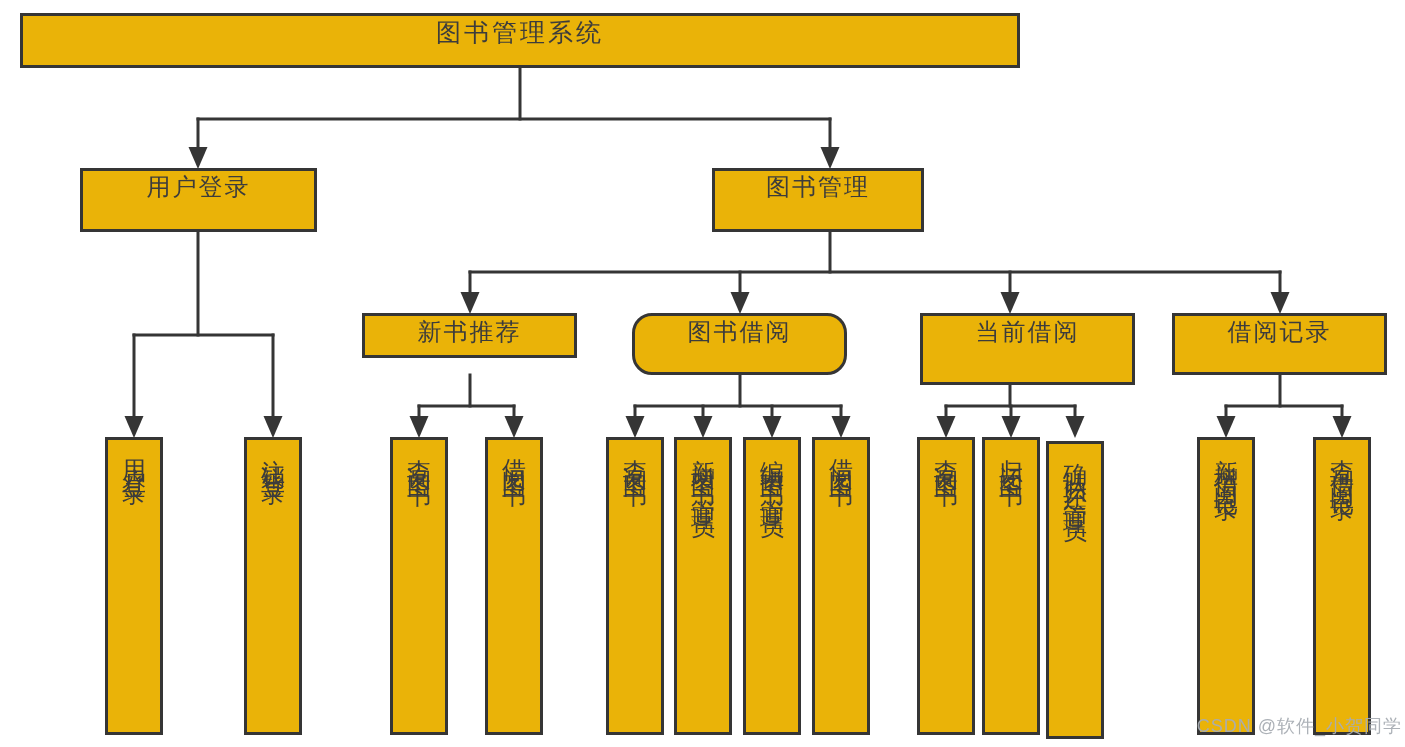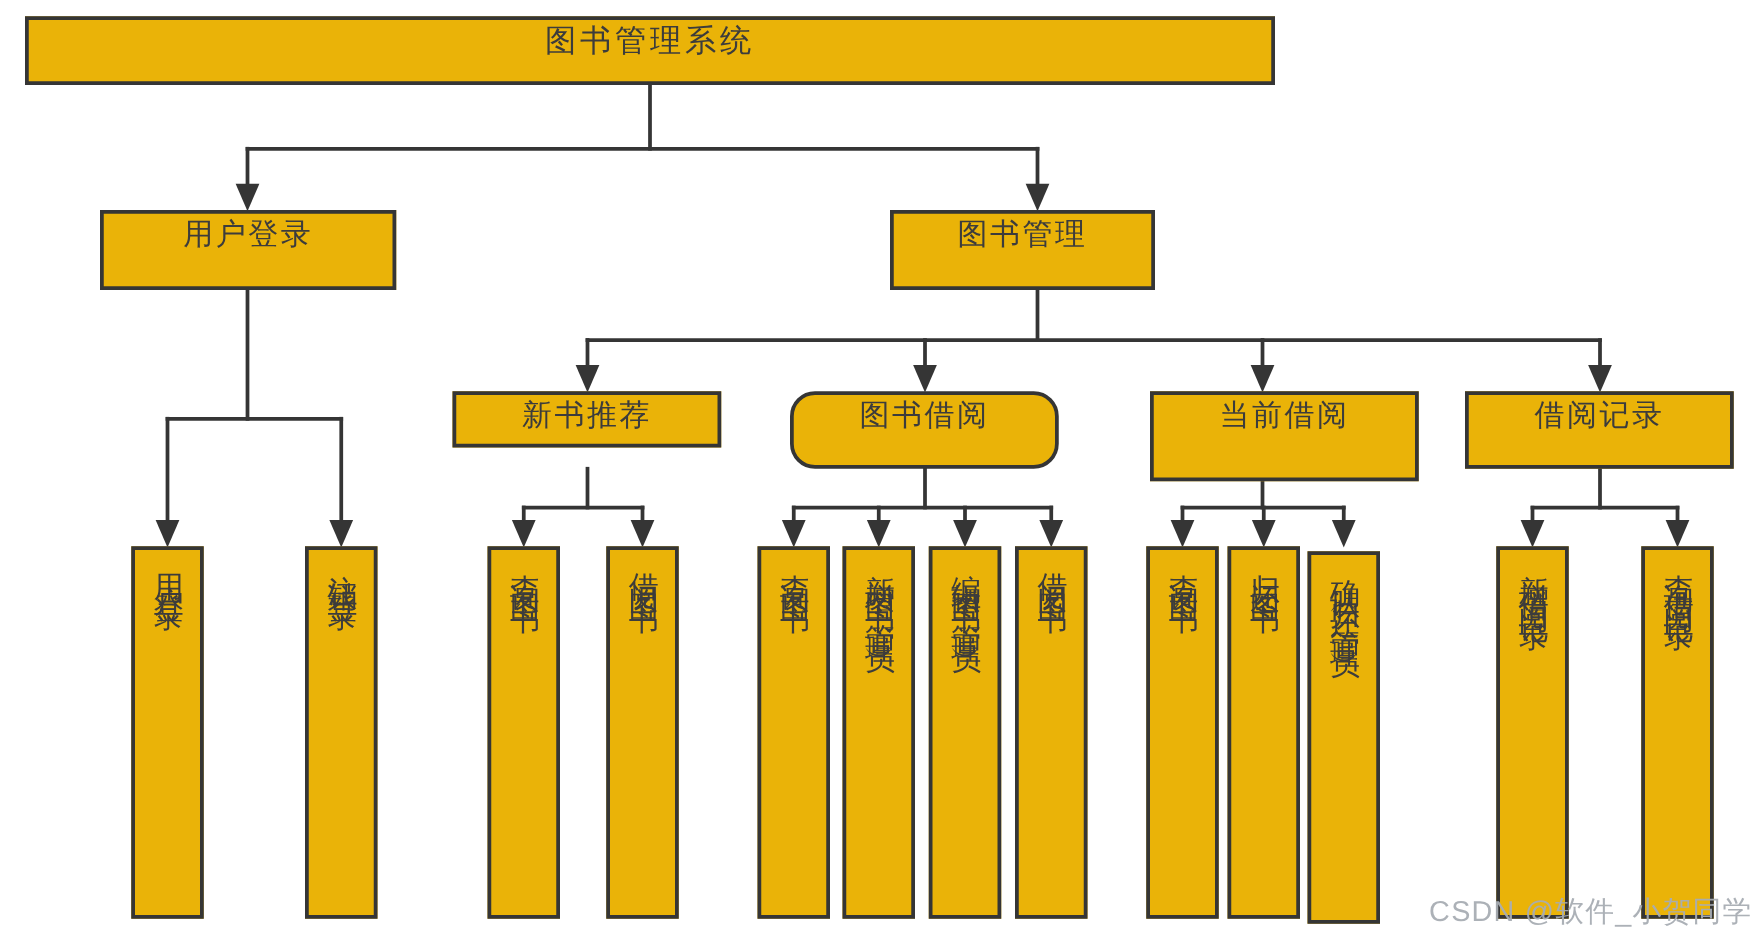--- a/index.html
+++ b/index.html
@@ -42,21 +42,21 @@
     font-size: 24px;
     line-height: 1;
     letter-spacing: 8px;
     color: #3c3c3c;
     white-space: nowrap;
   }
   .watermark {
     position: absolute;
     top: 714px;
     right: 3px;
-    font-size: 23px;
+    font-size: 18px;
     letter-spacing: 1px;
     color: rgba(168, 173, 179, 0.95);
     z-index: 5;
     white-space: nowrap;
   }
 </style>
 </head>
 <body>
 
 <div class="stage">

